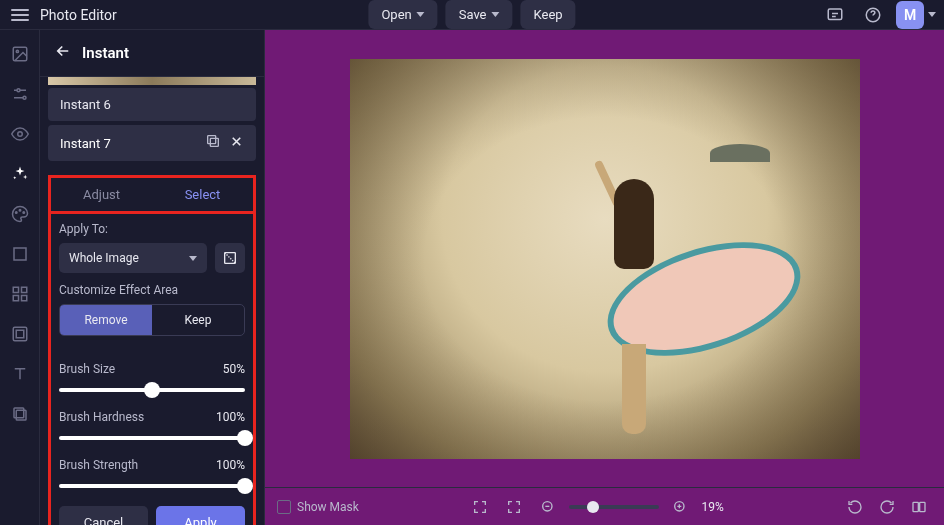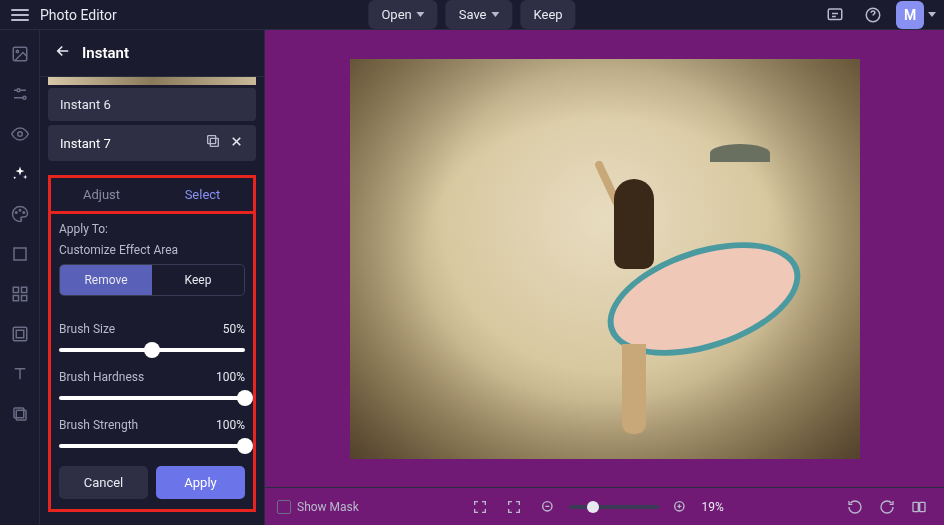--- a/index.html
+++ b/index.html
@@ -205,20 +205,32 @@
                 <path d="M18 6L6 18M6 6l12 12"></path>
               </svg></span>
         </div>
       </div>
       <div class="tabs-row">
         <div class="tab">Adjust</div>
         <div class="tab sel">Select</div>
       </div>
       <div class="red-box">
         <div class="label">Apply To:</div>
+        <div class="row">
+          <div class="select">
+            <span>Whole Image</span>
+            <span class="chev-down"></span>
+          </div>
+          <button class="invert-btn">
+              <svg width="16" height="16" viewBox="0 0 24 24" fill="none" stroke="currentColor" stroke-width="2">
+                <rect x="4" y="4" width="16" height="16" rx="1"></rect>
+                <path d="M4 4l16 16" stroke-dasharray="2 2"></path>
+              </svg>
+            </button>
+        </div>
         <div class="label">Customize Effect Area</div>
         <div class="seg">
           <button class="seg-btn on">Remove</button>
           <button class="seg-btn">Keep</button>
         </div>
 
         <div class="slider-wrap">
           <div class="slider-head">
               <span>Brush Size</span>
               <span class="slider-val">50%</span>

